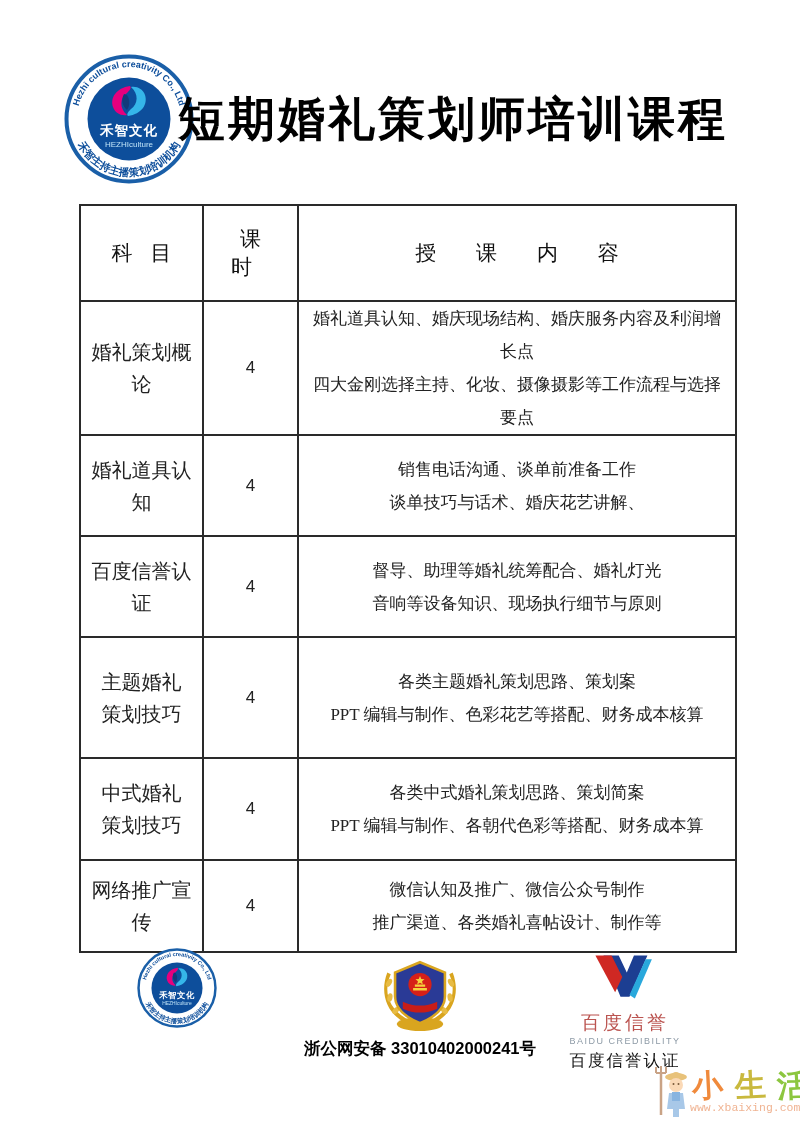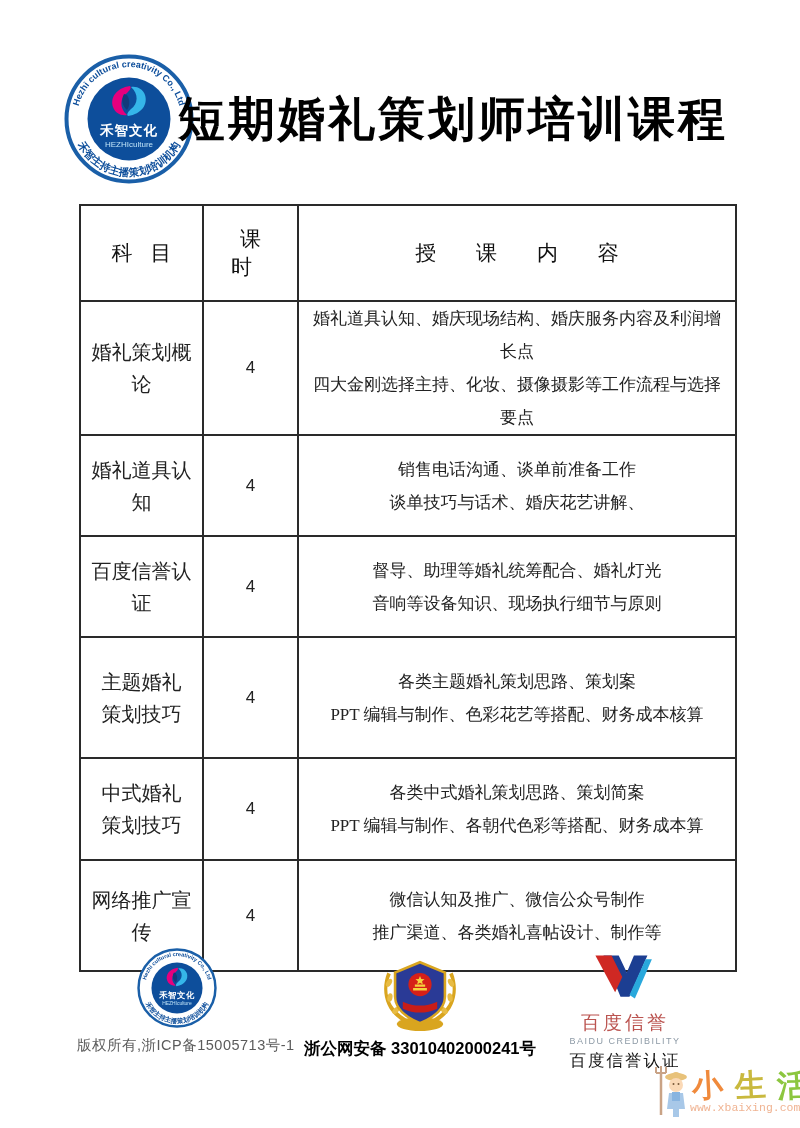--- a/index.html
+++ b/index.html
@@ -24,21 +24,21 @@
   table.course {
     position:absolute; left:72px; top:204px; width:656px;
     border-collapse:collapse; table-layout:fixed;margin-left:7px;
   }
   table.course td, table.course th {
     border:2px solid #2a2a2a; text-align:center; vertical-align:middle;
     font-weight:normal; padding:0 6px;
   }
   tr.rh-head { height:96px; }
   tr.rh-0 { height:105px; } tr.rh-1 { height:101px; } tr.rh-2 { height:101px; }
-  tr.rh-3 { height:121px; } tr.rh-4 { height:102px; } tr.rh-5 { height:111px; }
+  tr.rh-3 { height:121px; } tr.rh-4 { height:102px; } tr.rh-5 { height:92px; }
   .th-cell { font-size:21px; color:#111; }
   .ls-wide  { letter-spacing:0.85em; text-indent:0.85em; }
   .ls-xwide { letter-spacing:1.9em;  text-indent:1.9em; }
   .subject-cell { font-size:20px; line-height:32px; color:#222; }
   .hours-cell { font-size:17px; font-family:"Liberation Sans","DejaVu Sans",sans-serif; color:#222; }
   .content-cell { font-size:17px; line-height:33px; color:#222; }
 
   
   .cert-hezhi { position:absolute; left:77px; top:948px; width:200px; text-align:center; }
   .cert-hezhi svg { width:80px; height:80px; }
@@ -175,21 +175,20 @@
         <div>推广渠道、各类婚礼喜帖设计、制作等</div>
       </td>
     </tr>
   </tbody>
     </table>
 
   <div class="cert-hezhi">
     <svg viewBox="0 0 130 130">
       <use href="#hezhi-logo-g"></use>
     </svg>
-    <div class="copyright-text">版权所有,浙ICP备15005713号-1</div>
   </div>
 
   <div class="cert-police">
     <svg viewBox="0 0 100 95">
       <path d="M16,28 C6,50 14,74 48,86 L46,90 C12,80 2,52 12,26 Z" fill="#d9a51f"></path>
       <path d="M84,28 C94,50 86,74 52,86 L54,90 C88,80 98,52 88,26 Z" fill="#d9a51f"></path>
       <ellipse cx="50" cy="86" rx="27" ry="8" fill="#d9a51f"></ellipse>
       <ellipse cx="14" cy="38" rx="5" ry="3" fill="#e8bc44" transform="rotate(-60 14 38)"></ellipse>
       <ellipse cx="15" cy="55" rx="5" ry="3" fill="#e8bc44" transform="rotate(-80 15 55)"></ellipse>
       <ellipse cx="22" cy="70" rx="5" ry="3" fill="#e8bc44" transform="rotate(-45 22 70)"></ellipse>

